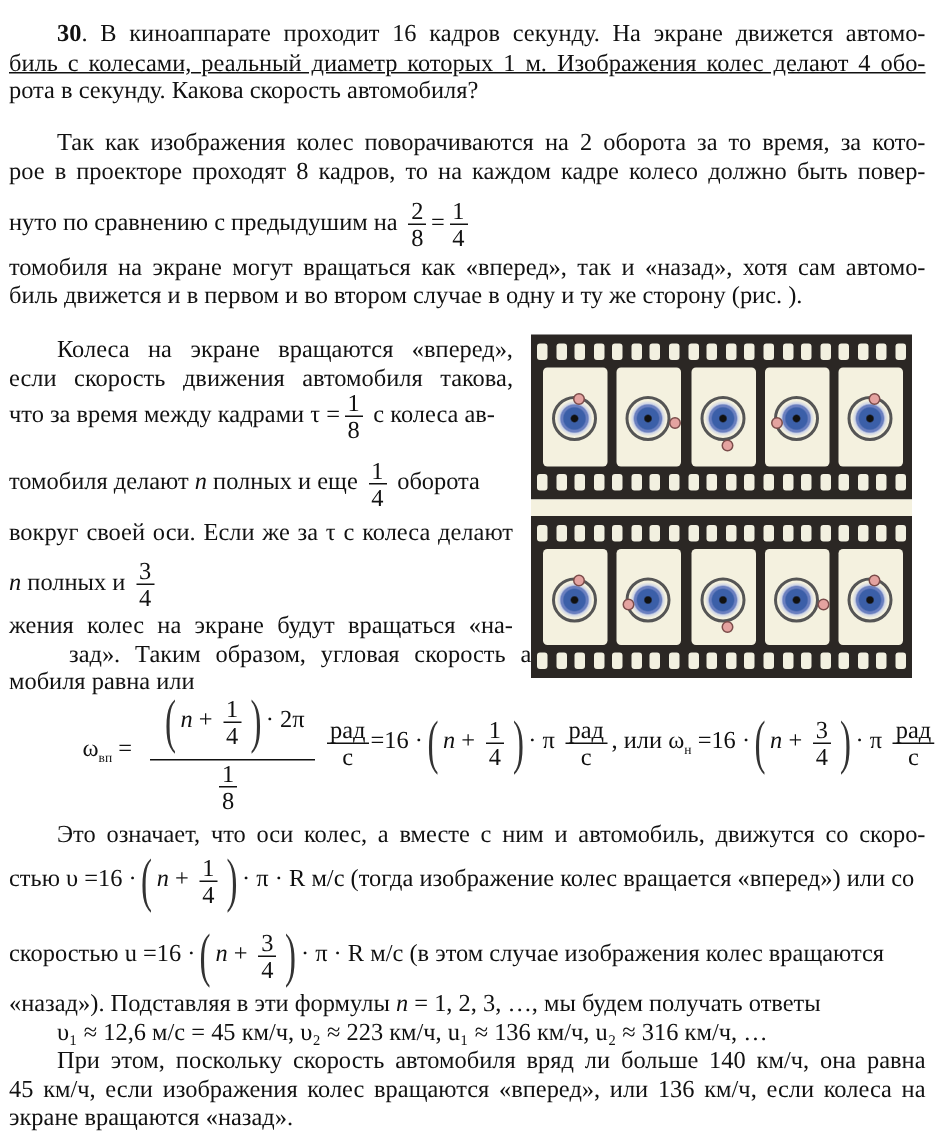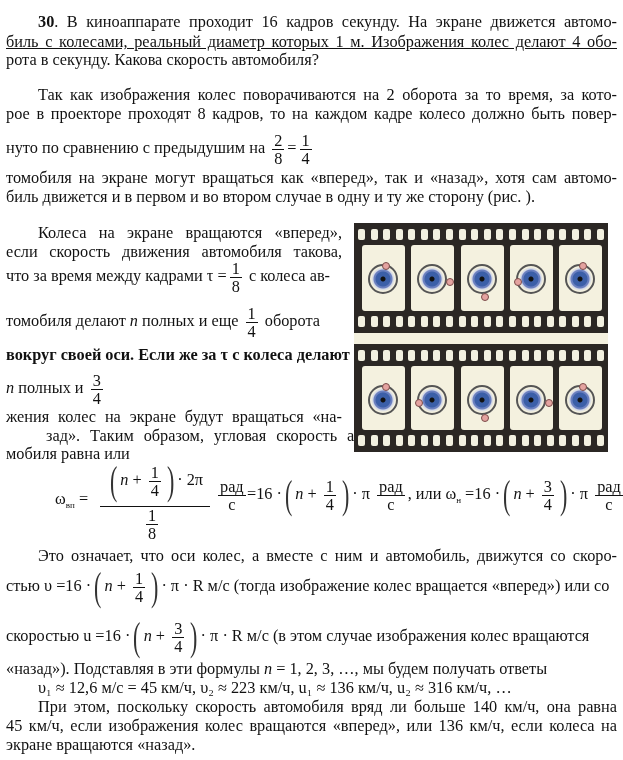--- a/index.html
+++ b/index.html
@@ -41,21 +41,21 @@
 <div class="line" style="top:187px;">биль движется и в первом и во втором случае в одну и ту же сторону (рис. ).</div>
 
 <div class="just" style="top:223px;padding-left:32px;width:304px;">Колеса на экране вращаются «вперед»,</div>
 <div class="just" style="top:242px;width:336px;">если скорость движения автомобиля такова,</div>
 <div class="line" style="top:260px;">
   <span>что за время между кадрами</span> <span>τ =</span><span class="frac"><span class="n">1</span><span class="d">8</span></span> <span>с колеса ав-</span>
 </div>
 <div class="line" style="top:305px;">
   <span>томобиля делают</span> <i class="v">n</i> <span>полных и еще</span> <span class="frac"><span class="n">1</span><span class="d">4</span></span> <span>оборота</span>
 </div>
-<div class="just" style="top:345px;width:336px;font-weight:bold;">вокруг своей оси. Если же за τ с колеса делают</div>
+<div class="just" style="top:345px;width:336px;">вокруг своей оси. Если же за τ с колеса делают</div>
 <div class="line" style="top:372px;">
   <i class="v">n</i> <span>полных и</span> <span class="frac"><span class="n">3</span><span class="d">4</span></span> 
 </div>
 <div class="just" style="top:407px;width:336px;">жения колес на экране будут вращаться «на-</div>
 <div class="just" style="top:426px;width:336px;margin-left:40px;">зад». Таким образом, угловая скорость авто-</div>
 <div class="line" style="top:444px;text-align:center;">мобиля равна или</div>
 
 <div>
   <div class="film" style="left:354px;top:223px;width:254px;height:110px;">
     <div class="perfs" style="top:6px;">

